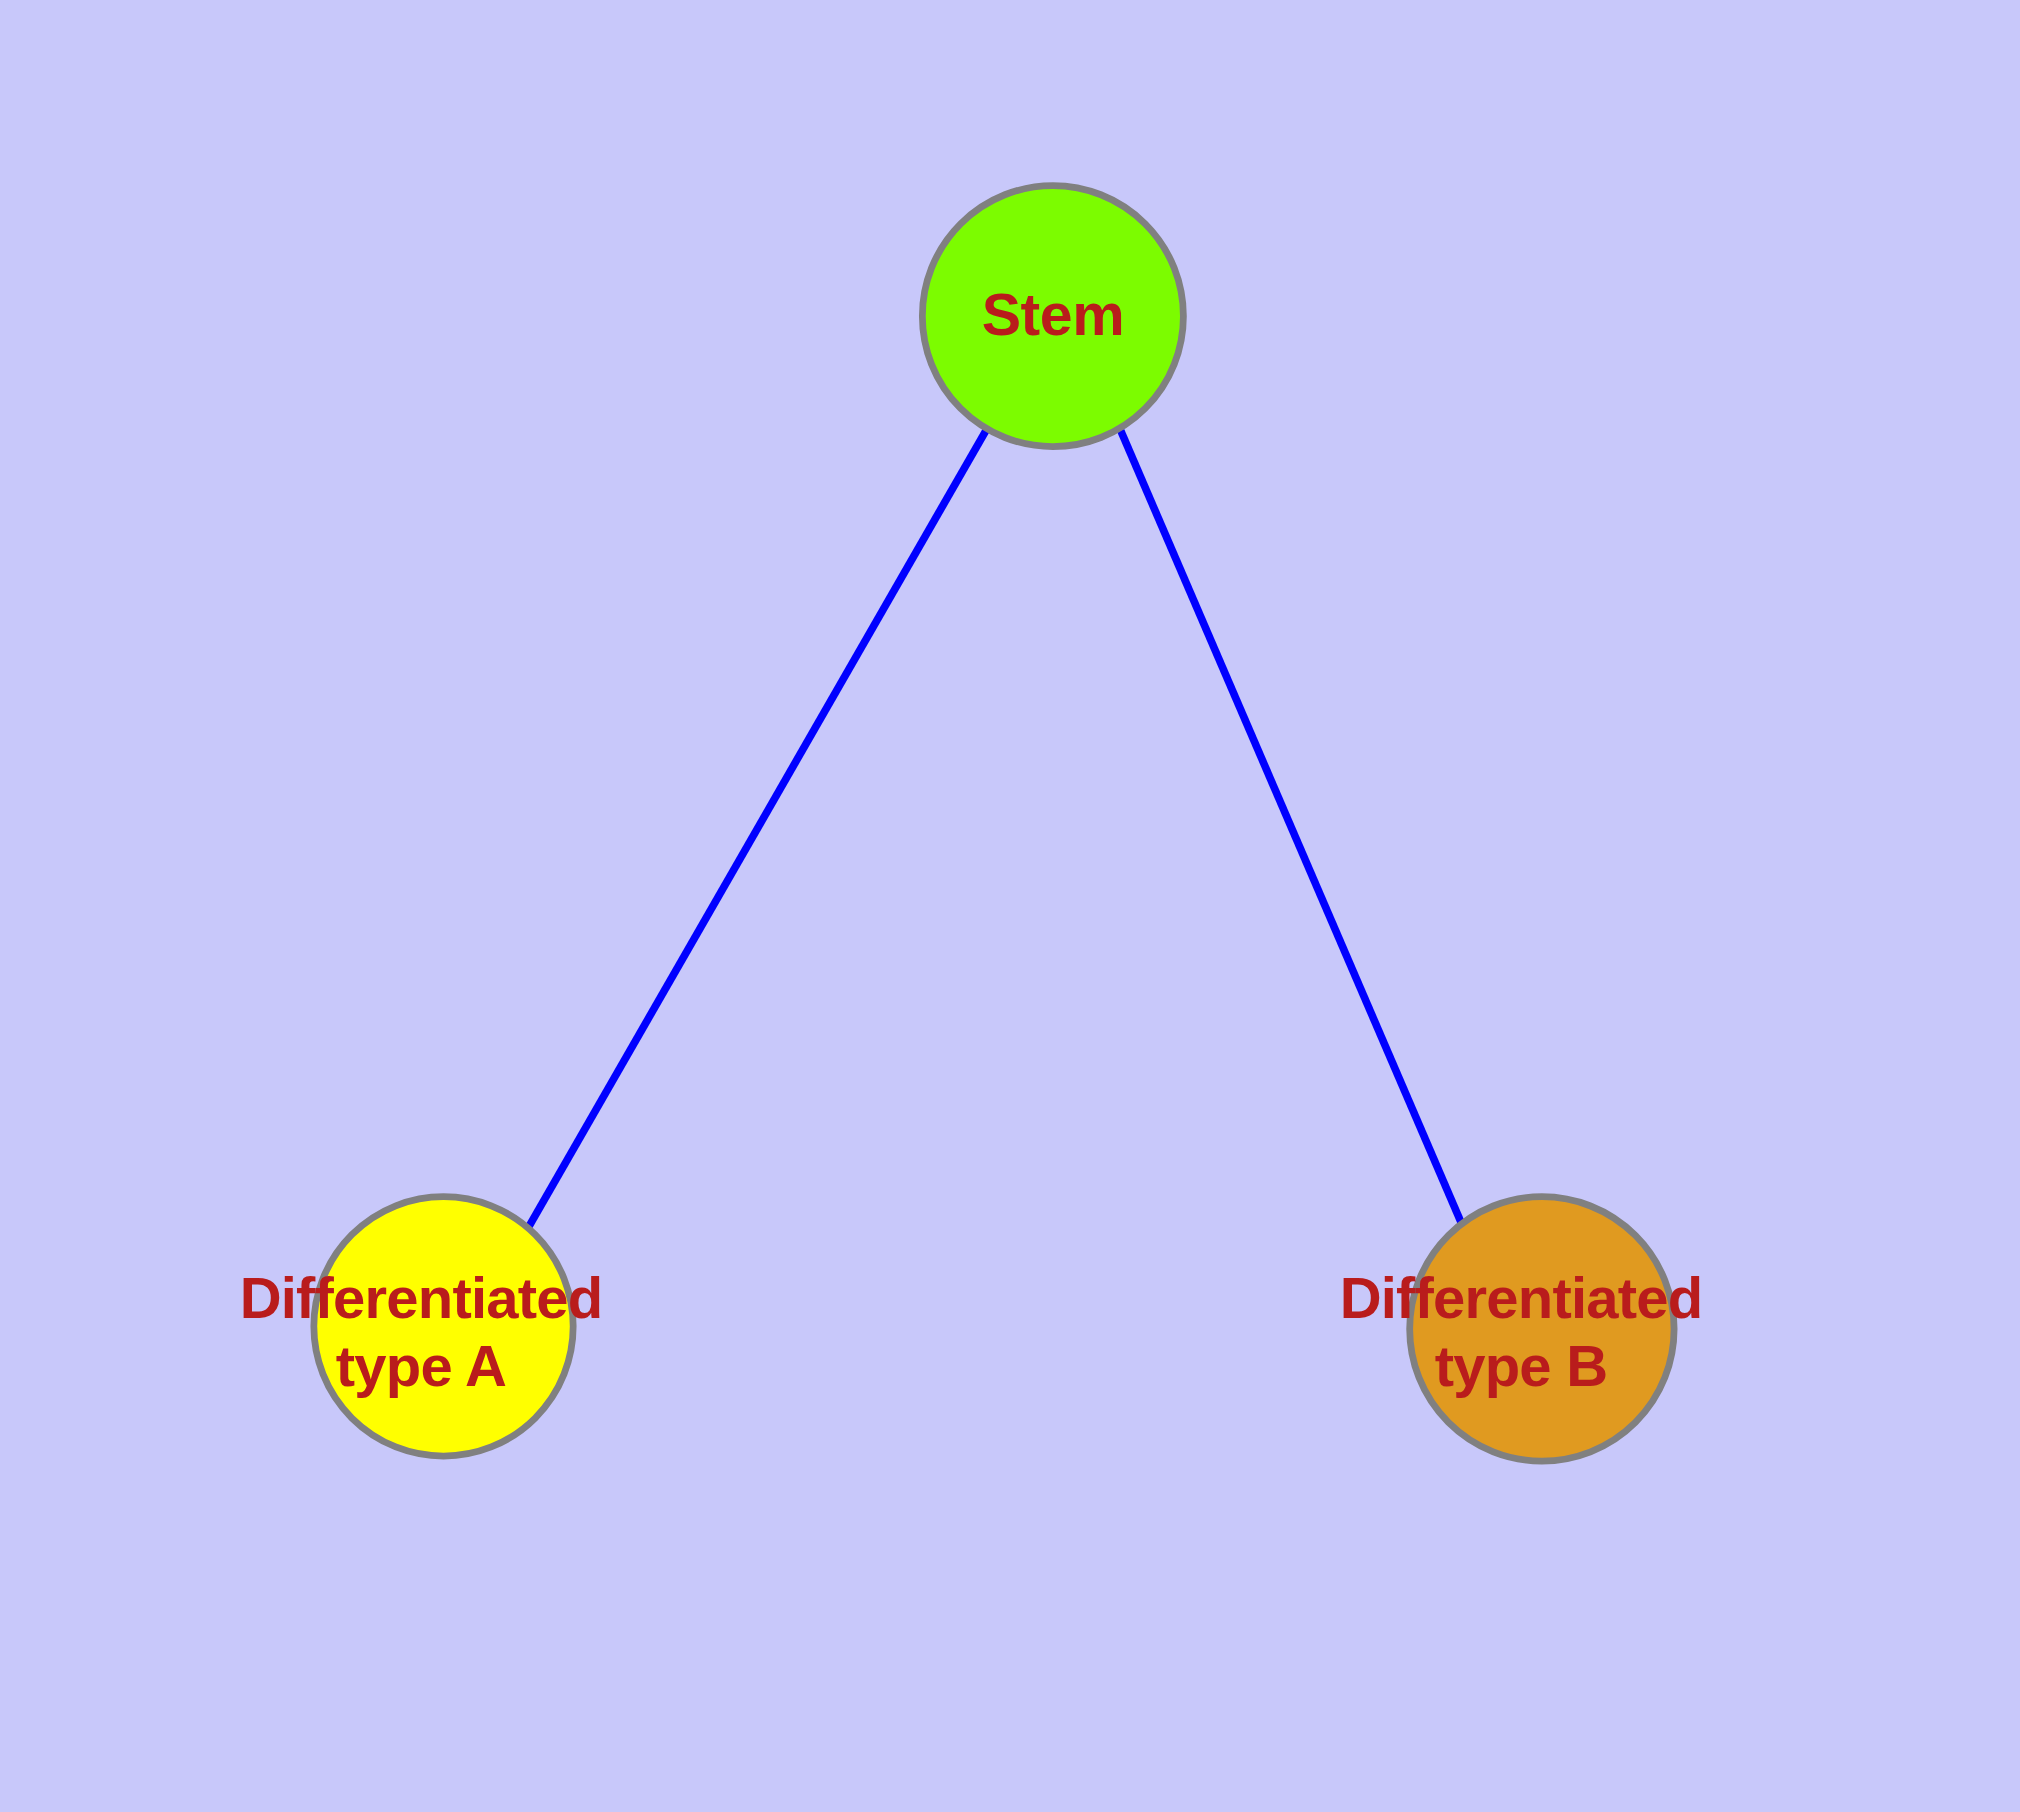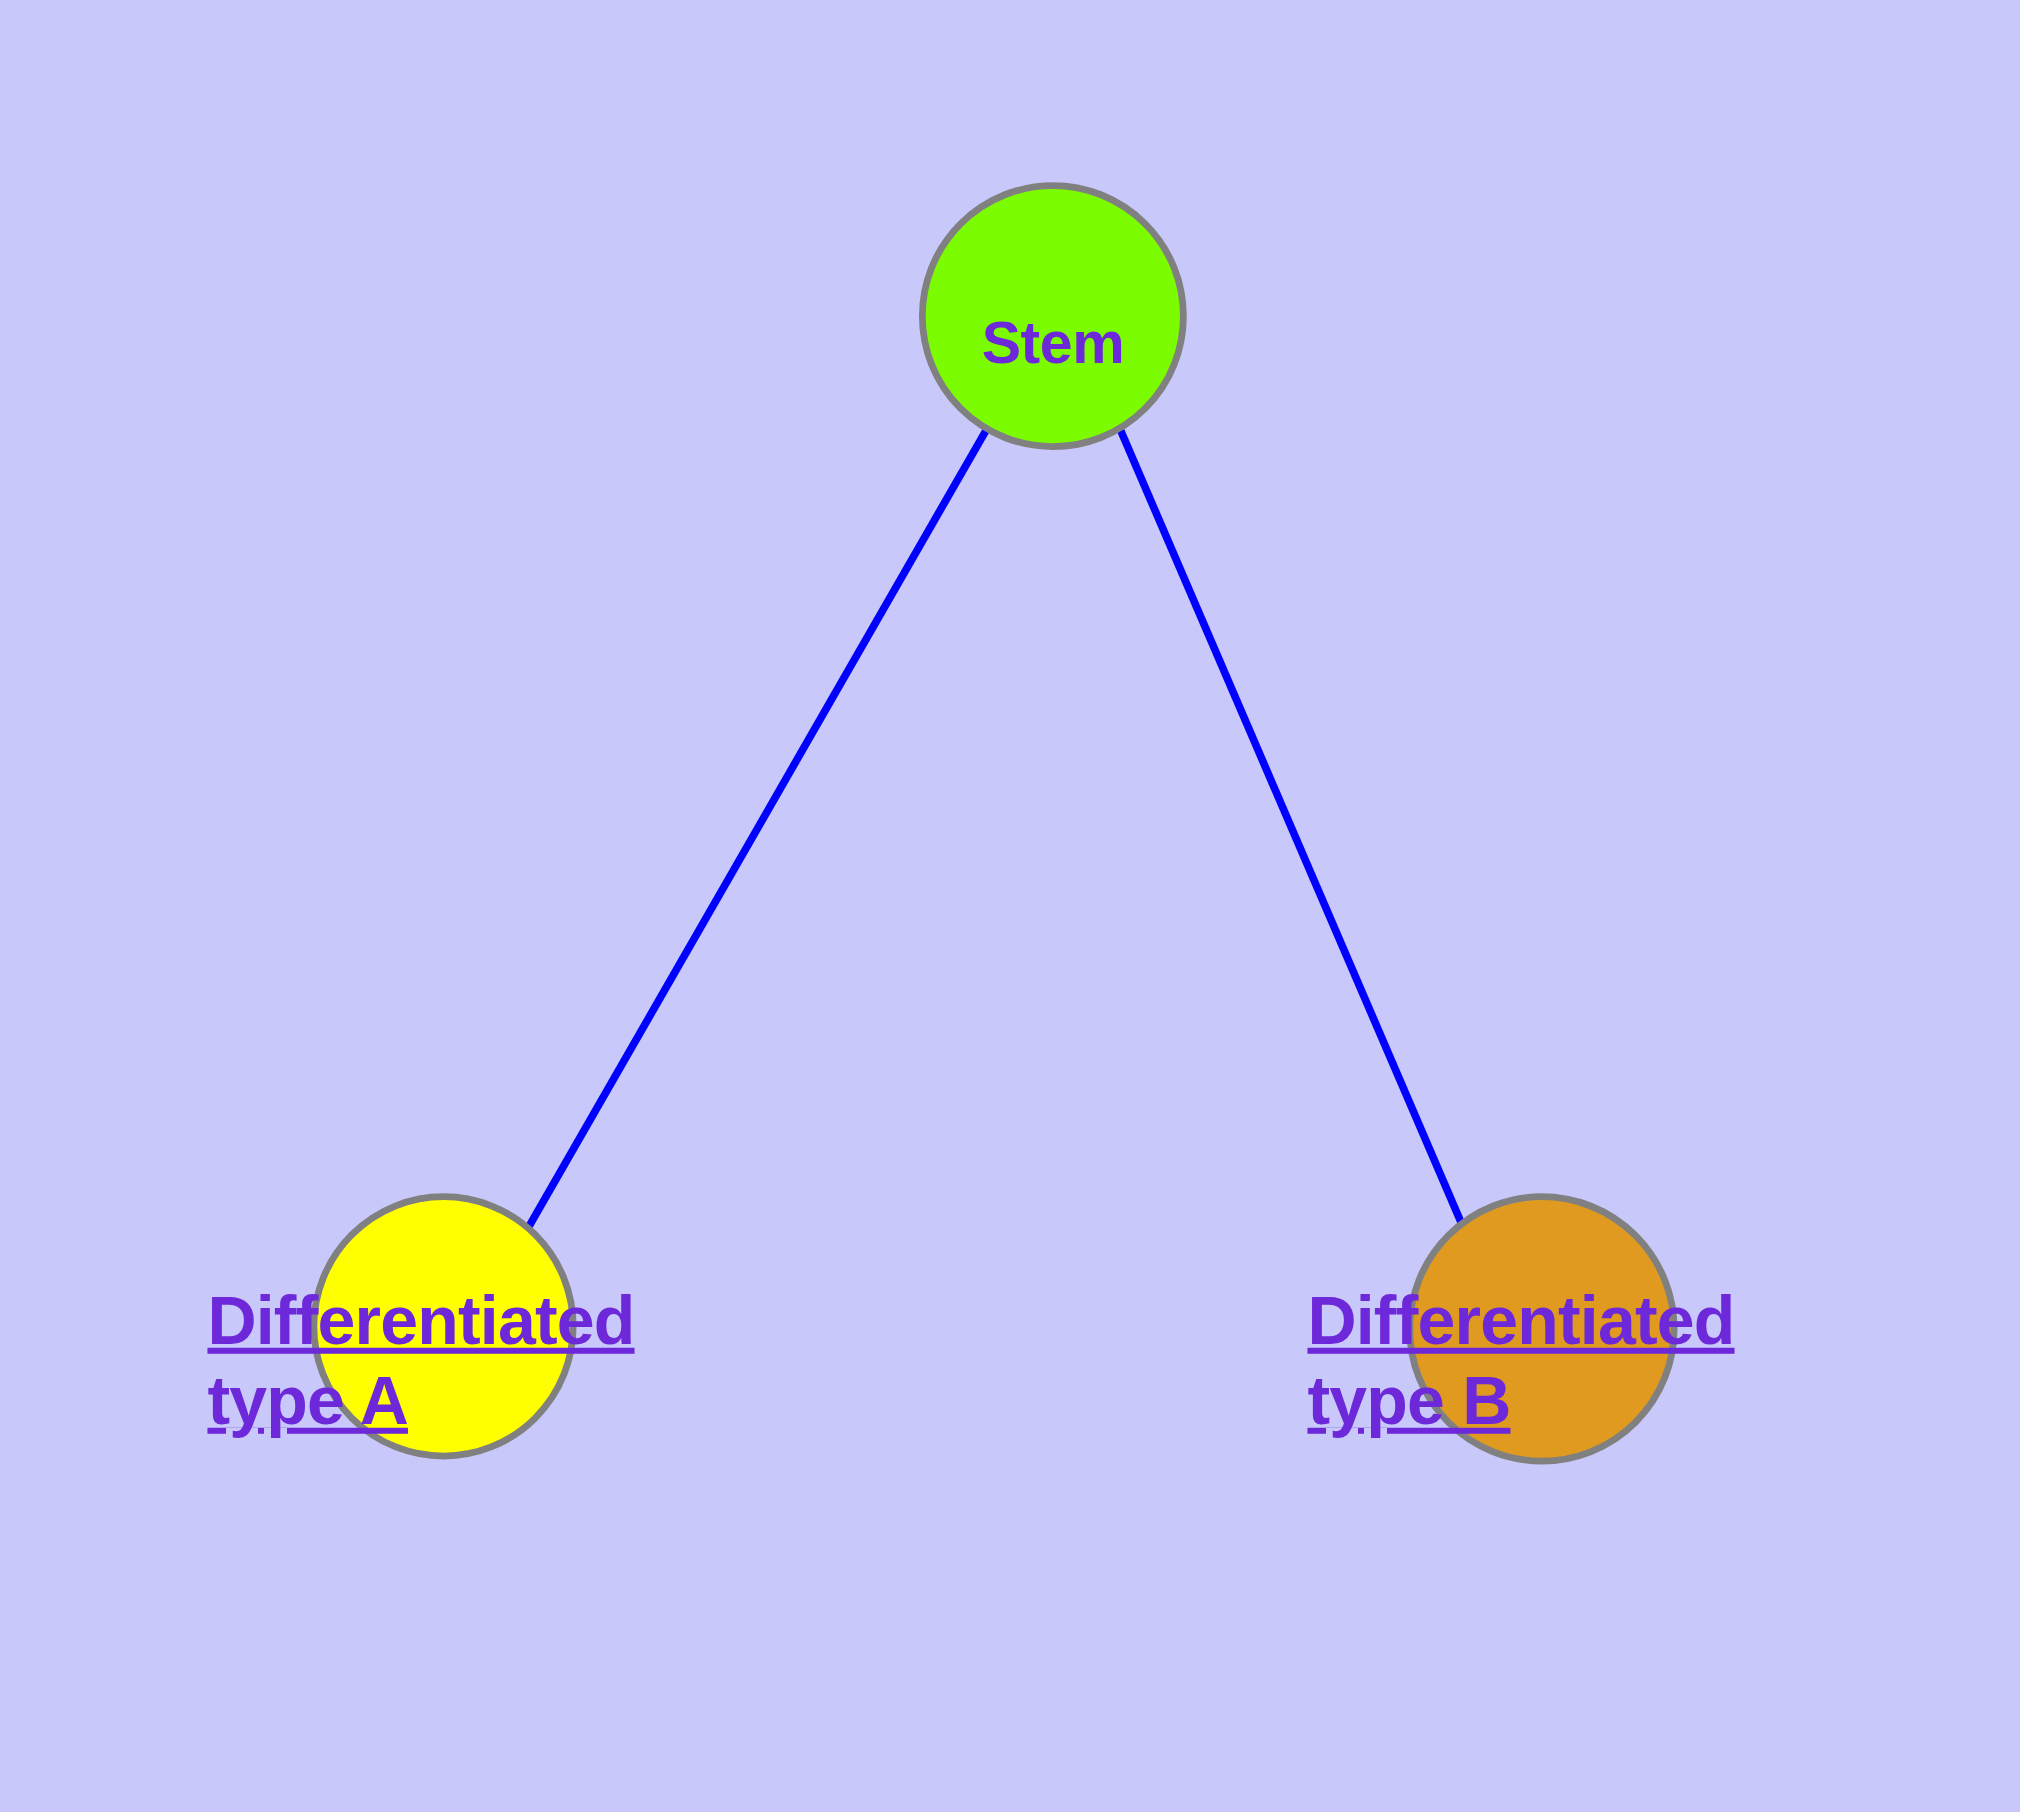--- a/index.html
+++ b/index.html
@@ -21,38 +21,36 @@
   }
   #graph-svg {
     position: absolute;
     inset: 0;
     width: 2021px;
     height: 1812px;
     display: block;
   }
   .node-label {
     position: absolute;
-    color: #6d28d9;
+    color: #b91c1c;
     font-family: "Liberation Sans", sans-serif;
     font-weight: bold;
-    text-align: left;
+    text-align: center;
     white-space: pre;
     line-height: 1.18;
     pointer-events: none;
     transform: translate(-50%, -50%);
-    margin-top: 28px;
   }
   #label-stem {
     font-size: 59px;
     letter-spacing: -0.4px;
   }
   #label-diff-a, #label-diff-b {
-    font-size: 68px;
+    font-size: 58px;
     letter-spacing: -0.8px;
-    text-decoration: underline;
   }
 </style>
 </head>
 <body>
 
 <div id="graph-canvas" style="background: rgb(200, 200, 250);">
 
   <svg id="graph-svg" viewBox="0 0 2384 2138">
     <g id="edges-group">
       <line x1="1163" y1="508" x2="621" y2="1452" stroke="#0000ff" stroke-width="9" stroke-linecap="butt"></line>

